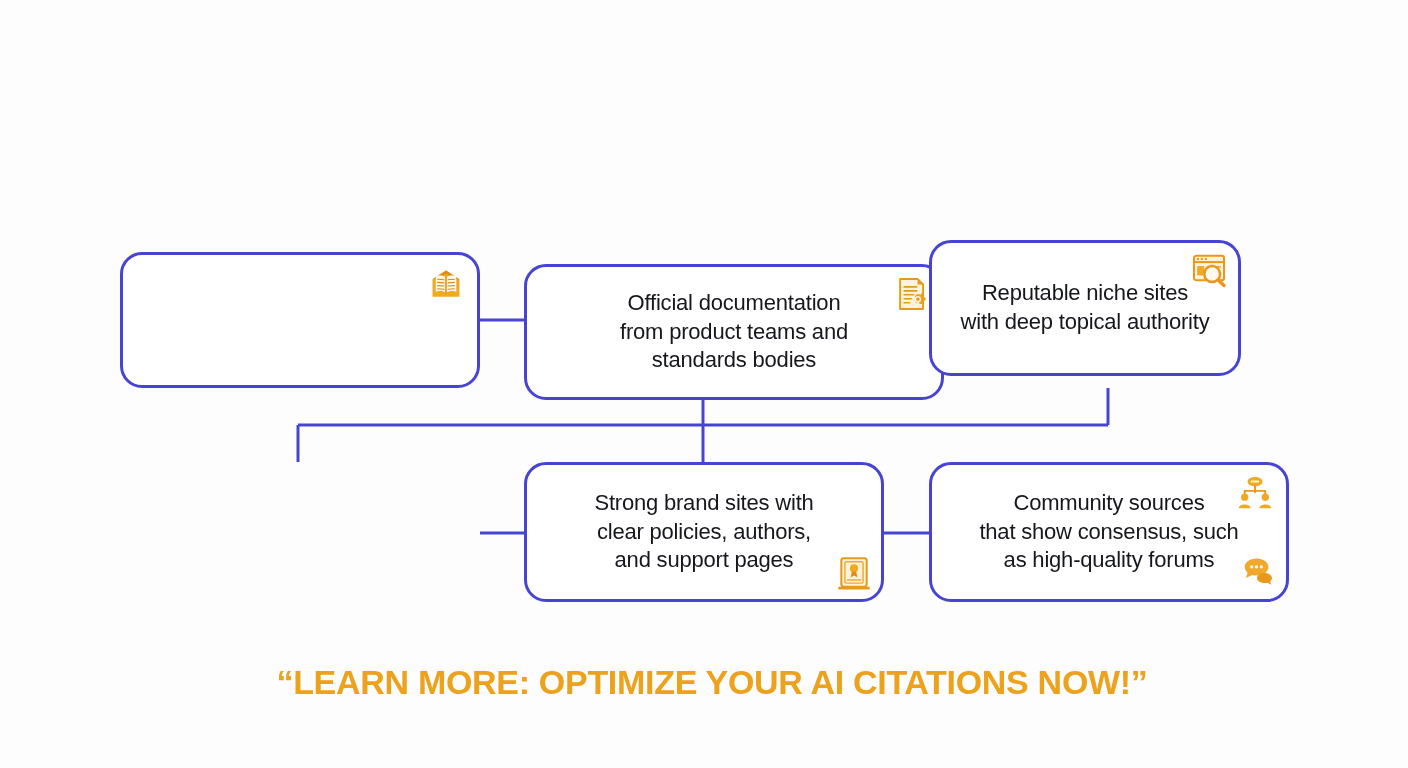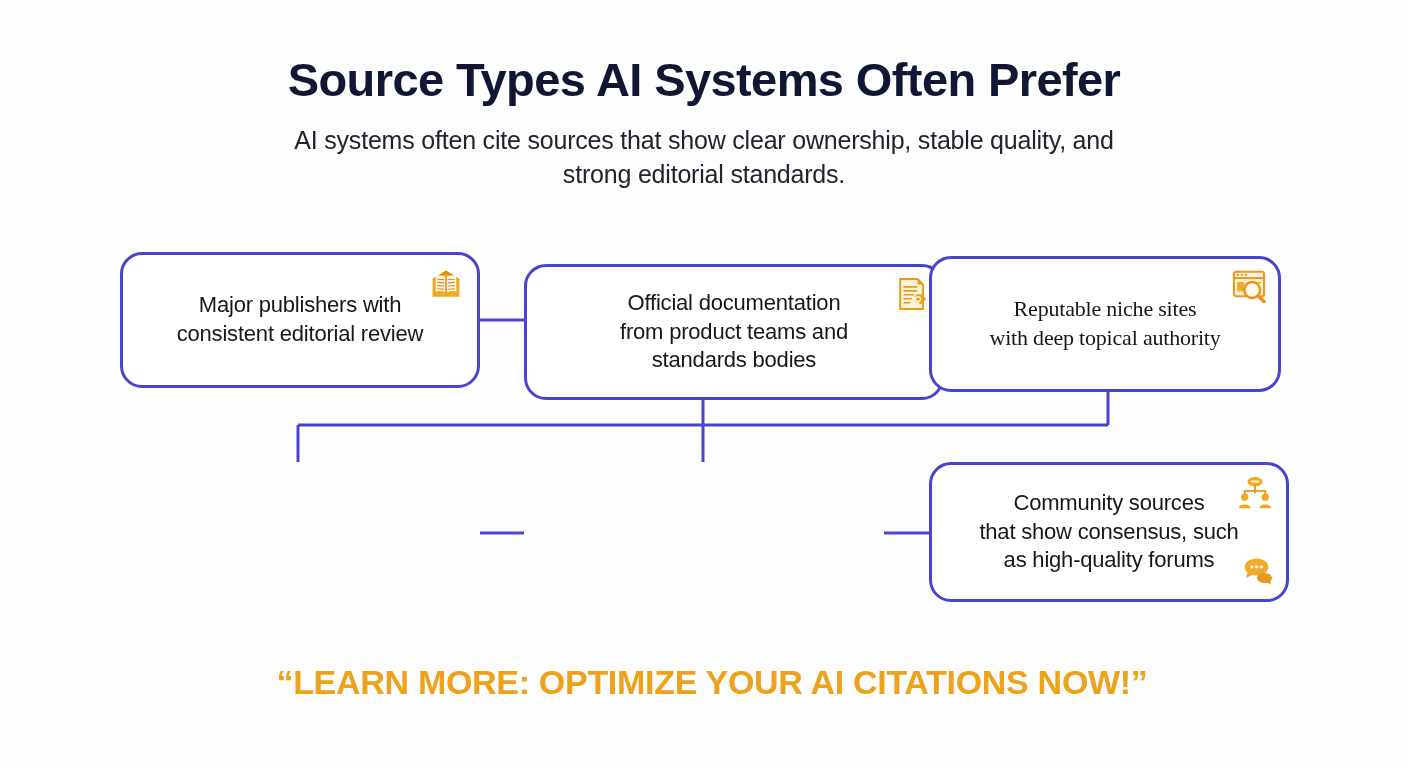--- a/index.html
+++ b/index.html
@@ -72,21 +72,21 @@
     line-height: 1.30;
     color: #15171d;
     letter-spacing: -0.2px;
     padding: 0 22px;
     white-space: pre-line;
   }
 
   
   #box-0 { left: 120px; top: 252px; width: 360px; height: 136px; }
   #box-1 { left: 524px; top: 264px; width: 420px; height: 136px; }
-  #box-2 { left: 929px; top: 256px; width: 352px; height: 136px; font-family: Liberation Serif, serif; }
+  #box-2 { left: 929px; top: 240px; width: 312px; height: 136px; }
   
   #box-3 { left: 120px; top: 462px; width: 360px; height: 140px; }
   #box-4 { left: 524px; top: 462px; width: 360px; height: 140px; }
   #box-5 { left: 929px; top: 462px; width: 360px; height: 140px; }
 
   
   .box-icon {
     position: absolute;
     width: 38px;
     height: 38px;
@@ -109,24 +109,20 @@
     color: #eca21c;
     letter-spacing: -0.3px;
     padding-left: 8px;
   }
 </style>
 </head>
 <body>
 
 <div id="canvas">
 
-  <div id="header">
-    <h1 id="page-title">Source Types AI Systems Often Prefer</h1>
-    <p id="page-subtitle">AI systems often cite sources that show clear ownership, stable quality, and strong editorial standards.</p>
-  </div>
 
   <svg id="connectors" viewBox="0 0 1408 768" xmlns="http://www.w3.org/2000/svg">
     <g stroke="#4744d4" stroke-width="3" fill="none" stroke-linecap="butt">
 
       <line x1="480" y1="320" x2="524" y2="320"></line>
       <line x1="884" y1="320" x2="929" y2="320"></line>
 
       <line x1="480" y1="533" x2="524" y2="533"></line>
       <line x1="884" y1="533" x2="929" y2="533"></line>
 
@@ -134,22 +130,20 @@
       <line x1="1108" y1="388" x2="1108" y2="425"></line>
 
       <line x1="298" y1="425" x2="1108" y2="425"></line>
 
       <line x1="298" y1="425" x2="298" y2="462"></line>
       <line x1="703" y1="425" x2="703" y2="462"></line>
     </g>
   </svg>
 
   <div class="node-box" id="box-0">
-    <span class="node-text">Major publishers with
-consistent editorial review</span>
     <svg class="box-icon icon-tr" viewBox="0 0 48 48" xmlns="http://www.w3.org/2000/svg">
       <path d="M24 7 L41 18 L41 40 L7 40 L7 18 Z" fill="#efa922"></path>
       <path d="M24 7 L41 18 L36 18 L24 11 L12 18 L7 18 Z" fill="#e08c10"></path>
       <path d="M24 16 C20 12.5 14 13 11 14.5 L11 34 C14 32.5 20 32 24 35.5 Z" fill="#fff6e2"></path>
       <path d="M24 16 C28 12.5 34 13 37 14.5 L37 34 C34 32.5 28 32 24 35.5 Z" fill="#fffaf0"></path>
       <g stroke="#d98b16" stroke-width="1.4" stroke-linecap="round">
         <line x1="13.5" y1="18" x2="21.5" y2="18.6"></line>
         <line x1="13.5" y1="22" x2="21.5" y2="22.6"></line>
         <line x1="13.5" y1="26" x2="21.5" y2="26.6"></line>
         <line x1="13.5" y1="30" x2="21.5" y2="30.6"></line>
@@ -197,20 +191,35 @@
       <g stroke="#efaa2c" stroke-width="2.2" stroke-linecap="round">
         <line x1="22" y1="20" x2="38" y2="20"></line>
         <line x1="22" y1="25" x2="34" y2="25"></line>
       </g>
       <circle cx="28" cy="29" r="10" fill="#fffaef" stroke="#e8991b" stroke-width="3.2"></circle>
       <line x1="35.5" y1="36.5" x2="43" y2="43.5" stroke="#e8991b" stroke-width="4.4" stroke-linecap="round"></line>
     </svg>
   </div>
 
 
+  <div class="node-box" id="box-4">
+    <span class="node-text">Strong brand sites with
+clear policies, authors,
+and support pages</span>
+    <svg class="box-icon icon-br2" viewBox="0 0 48 48" xmlns="http://www.w3.org/2000/svg">
+      <rect x="8" y="4" width="32" height="36" rx="3" fill="#fdf3dc" stroke="#e8991b" stroke-width="2.6"></rect>
+      <rect x="12.5" y="8.5" width="23" height="27" rx="2" fill="none" stroke="#efaa2c" stroke-width="1.8"></rect>
+      <circle cx="24" cy="17" r="5.2" fill="#efa922"></circle>
+      <path d="M21.3 21 L19.6 28.5 L24 26 L28.4 28.5 L26.7 21 Z" fill="#e08c10"></path>
+      <g stroke="#efaa2c" stroke-width="1.8" stroke-linecap="round">
+        <line x1="15.5" y1="31.5" x2="32.5" y2="31.5"></line>
+      </g>
+      <rect x="4" y="40" width="40" height="3.5" rx="1.5" fill="#e8991b"></rect>
+    </svg>
+  </div>
 
   <div class="node-box" id="box-5">
     <span class="node-text">Community sources
 that show consensus, such
 as high-quality forums</span>
     <svg class="box-icon icon-tr" viewBox="0 0 48 48" xmlns="http://www.w3.org/2000/svg">
       <ellipse cx="24" cy="8.5" rx="9.5" ry="6" fill="#efa922"></ellipse>
       <rect x="18.5" y="6.8" width="11" height="2.6" rx="1.3" fill="#fdf3dc"></rect>
       <path d="M24 14.5 L24 22 M24 20 L11 20 L11 26 M24 20 L37 20 L37 26" stroke="#e8991b" stroke-width="2.4" fill="none" stroke-linecap="round" stroke-linejoin="round"></path>
       <circle cx="11" cy="28" r="4.6" fill="#efa922"></circle>

